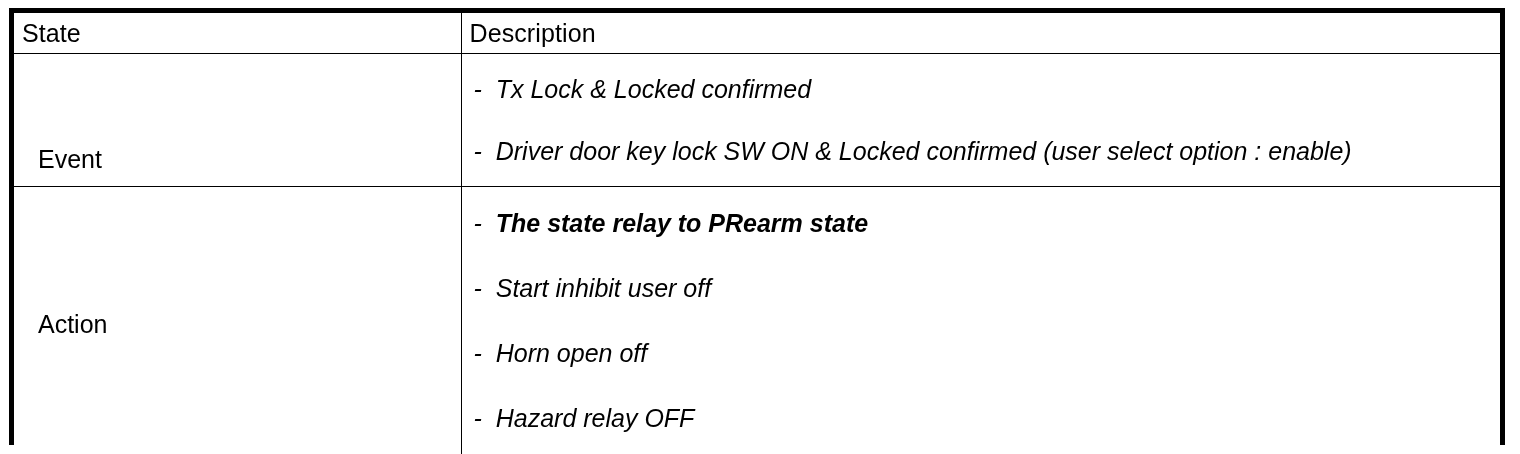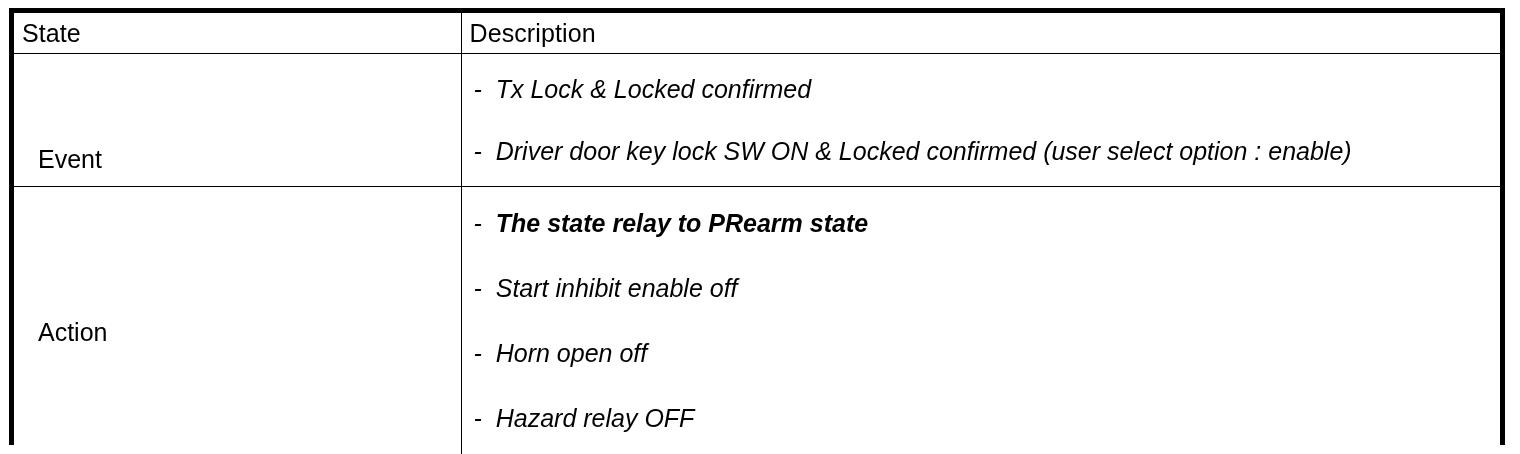--- a/index.html
+++ b/index.html
@@ -146,31 +146,31 @@
               <li>
                 <span class="bullet-mark">-&nbsp; </span>
                 <span class="bullet-body">Driver door key lock SW ON &amp; Locked confirmed (user select option : enable)</span>
               </li>
             </ul>
           </td>
         </tr>
 
         <tr class="row-action" style="height:237px;">
           <td class="label-cell">
-            <div class="label-text label-bottom" style="bottom:108px;">Action</div>
+            <div class="label-text label-bottom" style="bottom:116px;">Action</div>
           </td>
           <td>
             <ul class="bullet-list action">
               <li>
                 <span class="bullet-mark">-&nbsp; </span>
                 <span class="bullet-body semi-bold">The state relay to PRearm state</span>
               </li>
               <li>
                 <span class="bullet-mark">-&nbsp; </span>
-                <span class="bullet-body">Start inhibit enable off</span>
+                <span class="bullet-body">Start inhibit user off</span>
               </li>
               <li>
                 <span class="bullet-mark">-&nbsp; </span>
                 <span class="bullet-body">Horn open off</span>
               </li>
               <li>
                 <span class="bullet-mark">-&nbsp; </span>
                 <span class="bullet-body">Hazard relay OFF</span>
               </li>
             </ul>

